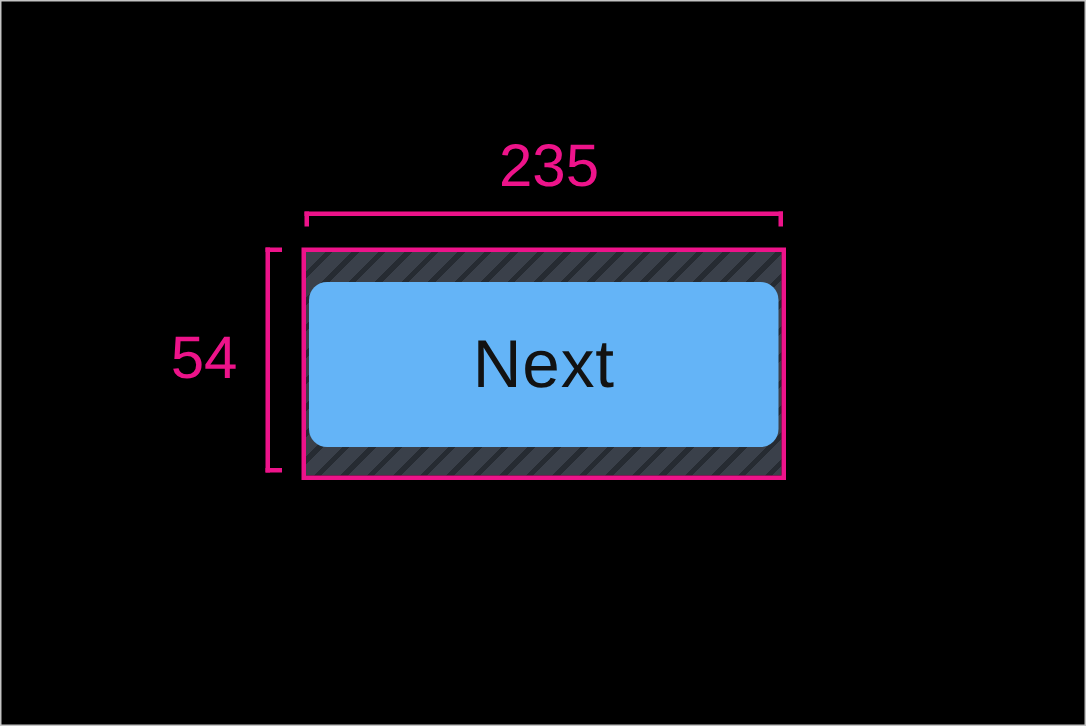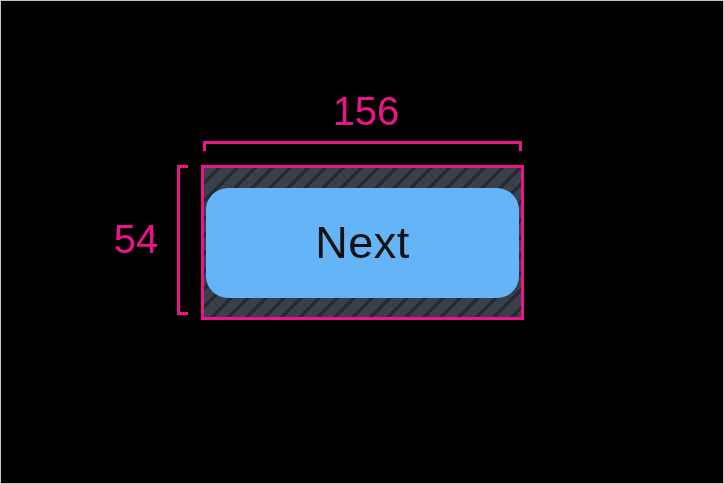--- a/index.html
+++ b/index.html
@@ -60,41 +60,41 @@
       var(--hatch-base, #3A404A) 9px,
       var(--hatch-stripe, #262B32) 9px,
       var(--hatch-stripe, #262B32) 12.5px
     );
   }
   .next-button {
     position: absolute;
     left: 2px; right: 2px; top: 20px; bottom: 19px;
     background: var(--button-bg, #64B4F7);
     border: none;
-    border-radius: 22px;
+    border-radius: 12px;
     display: flex;
     align-items: center;
     justify-content: center;
     padding: 0;
     cursor: pointer;
   }
   .next-button span {
     font-family: "Liberation Sans", sans-serif;
     font-size: 45px;
     font-weight: 500;
     letter-spacing: 0.5px;
     color: var(--button-text, #121212);
   }
 </style>
 </head>
 <body>
 
 <div class="frame">
 
-  <div class="dim-label" id="width-label">156</div>
+  <div class="dim-label" id="width-label">235</div>
 
   <div class="bracket" id="width-bracket"></div>
 
   <div class="dim-label" id="height-label">54</div>
 
   <div class="bracket" id="height-bracket"></div>
 
   <div class="view-bounds">
     <button class="next-button">
       <span>Next</span>

